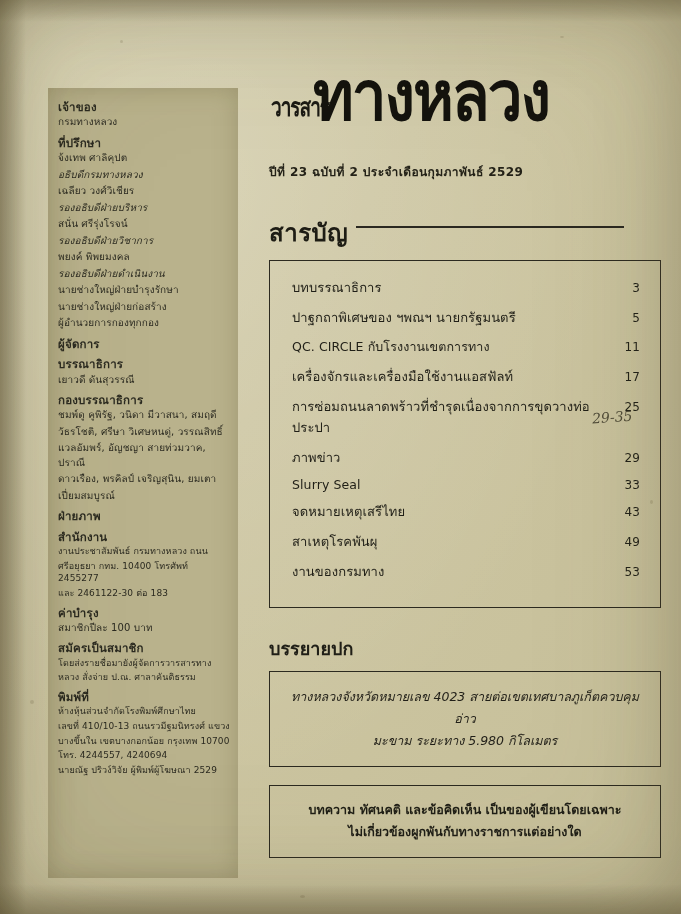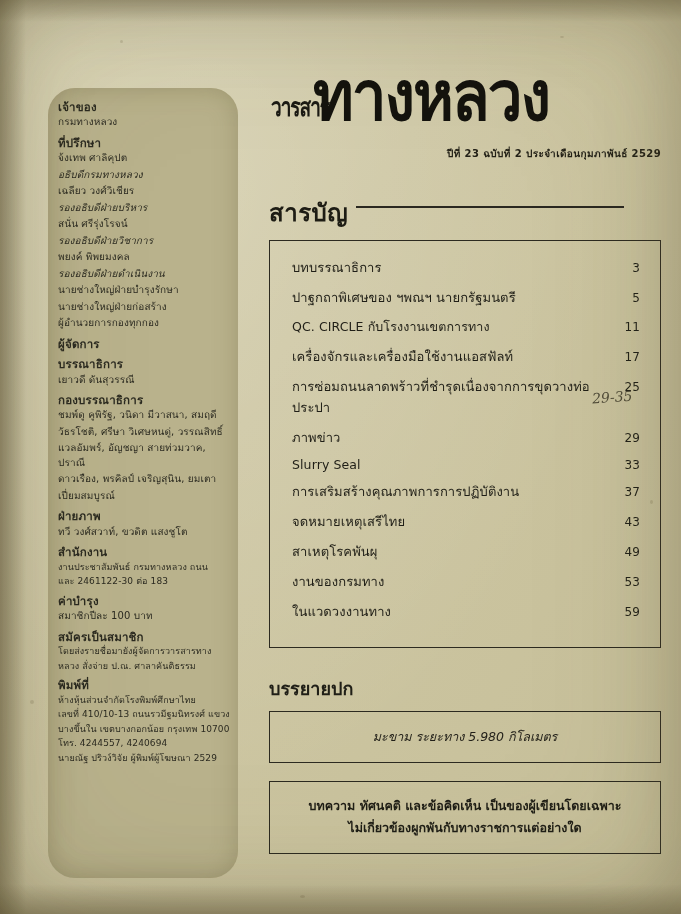--- a/index.html
+++ b/index.html
@@ -54,21 +54,20 @@
     position: absolute;
     left: 48px;
     top: 88px;
     width: 190px;
     height: 790px;
     background: #b9b28c;
     box-shadow: inset 0 0 25px rgba(110,100,60,0.35);
     padding: 6px 8px 0 10px;
     box-sizing: border-box;
     color: #2b2a20;
-    border-radius: 27px;
   }
   .lc-head {
     font-family: "DejaVu Sans", sans-serif;
     font-size: 11.5px;
     font-weight: bold;
     margin: 6px 0 1px 0;
     letter-spacing: 0.2px;
     line-height: 1.25;
   }
   .lc-body {
@@ -110,25 +109,25 @@
     font-size: 62px;
     font-weight: bold;
     color: #14130e;
     letter-spacing: -2px;
     line-height: 1;
     transform: scaleY(1.12);
     transform-origin: left top;
     white-space: nowrap;
   }
   .issue-line {
-    margin-top: 0;
-    font-size: 10px;
+    margin-top: 16px;
+    font-size: 12px;
     font-weight: bold;
     color: #232117;
-    text-align: right;
+    text-align: left;
     letter-spacing: 0.4px;
   }
 
   .contents-wrap {
     margin-top: 26px;
   }
   .contents-title {
     font-size: 24px;
     font-weight: bold;
     color: #1d1c14;
@@ -251,26 +250,26 @@
       <div class="lc-head">กองบรรณาธิการ</div>
       <div class="lc-body">ชมพ์ดู คูพิรัฐ, วนิดา มีวาสนา, สมฤดี</div>
       <div class="lc-body">วัธรโชติ, ศรีษา วิเศษหนดู่, วรรณสิทธิ์</div>
       <div class="lc-body">แวลอัมพร์, อัญชญา สายท่วมวาค, ปราณี</div>
       <div class="lc-body">ดาวเรือง, พรคิลป์ เจริญสุนิน, ยมเตา</div>
       <div class="lc-body">เปี่ยมสมบูรณ์</div>
     </div>
 
     <div>
       <div class="lc-head">ฝ่ายภาพ</div>
-      <div class="lc-body">ทวี วงศ์สวาท์, ขวดิต แสงชูโต</div>
     </div>
 
     <div>
       <div class="lc-head">สำนักงาน</div>
       <div class="lc-body small">งานประชาสัมพันธ์ กรมทางหลวง ถนน</div>
+      <div class="lc-body small">ศรีอยุธยา กทม. 10400 โทรศัพท์ 2455277</div>
       <div class="lc-body small">และ 2461122-30 ต่อ 183</div>
     </div>
 
     <div>
       <div class="lc-head">ค่าบำรุง</div>
       <div class="lc-body">สมาชิกปีละ 100 บาท</div>
     </div>
 
     <div>
       <div class="lc-head">สมัครเป็นสมาชิก</div>
@@ -325,46 +324,39 @@
         </div>
         <div class="toc-row">
           <span class="label">ภาพข่าว</span>
           <span class="page-no">29</span>
         </div>
         <div class="toc-row latin">
           <span class="label">Slurry Seal</span>
           <span class="page-no">33</span>
         </div>
         <div class="toc-row">
-          <span class="label">การเสริมสร้างคุณภาพการการปฏิบัติงาน</span>
-          <span class="page-no">37</span>
-        </div>
-        <div class="toc-row">
           <span class="label">จดหมายเหตุเสรีไทย</span>
           <span class="page-no">43</span>
         </div>
         <div class="toc-row">
           <span class="label">สาเหตุโรคพันผุ</span>
           <span class="page-no">49</span>
         </div>
         <div class="toc-row">
           <span class="label">งานของกรมทาง</span>
           <span class="page-no">53</span>
         </div>
-        <div class="toc-row">
-          <span class="label">ในแวดวงงานทาง</span>
-          <span class="page-no">59</span>
-        </div>
 
         <div class="handwrite" style="top:148px;">29-35</div>
       </div>
     </div>
 
     <div class="caption-head">บรรยายปก</div>
     <div class="caption-box">
+      <div>ทางหลวงจังหวัดหมายเลข 4023 สายต่อเขตเทศบาลภูเก็ตควบคุมอ่าว</div>
       <div>มะขาม ระยะทาง 5.980 กิโลเมตร</div>
     </div>
 
     <div class="disclaimer-box">
       <div>บทความ ทัศนคติ และข้อคิดเห็น เป็นของผู้เขียนโดยเฉพาะ</div>
       <div>ไม่เกี่ยวข้องผูกพันกับทางราชการแต่อย่างใด</div>
     </div>
 
   </div>
 

